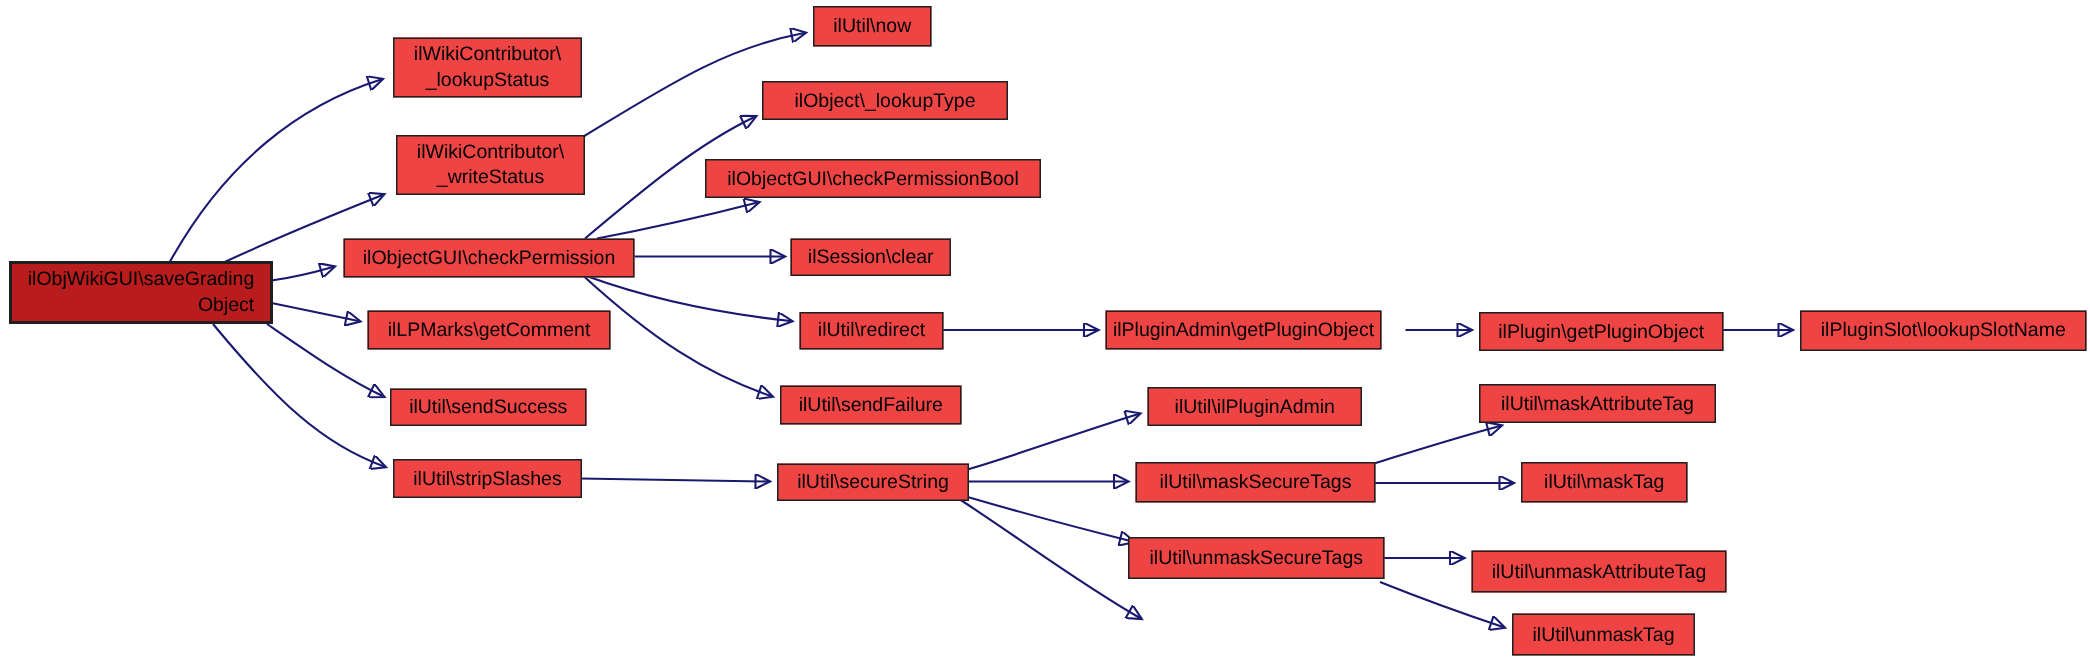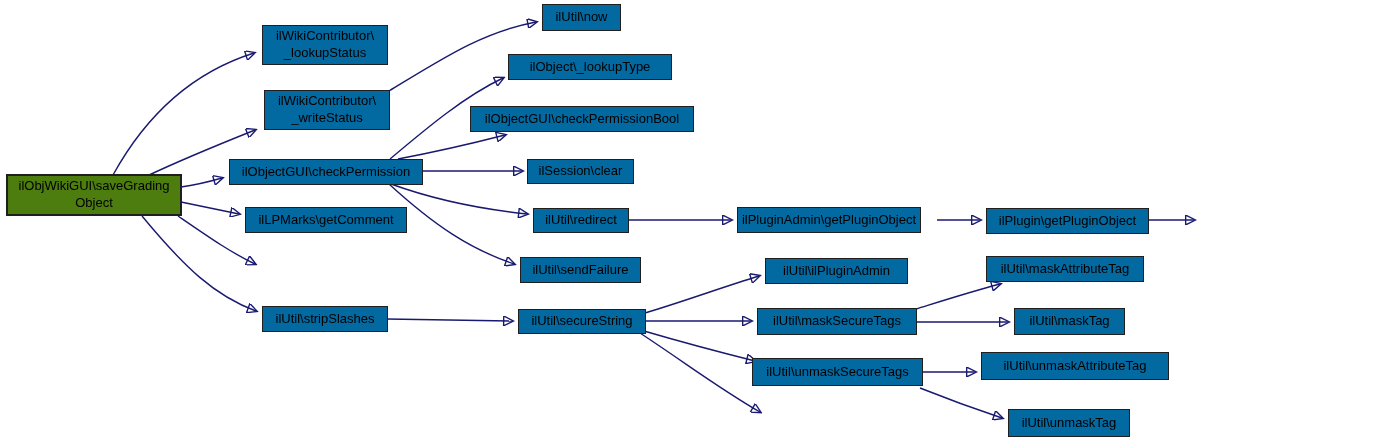--- a/index.html
+++ b/index.html
@@ -10,32 +10,33 @@
     font-family:"Liberation Sans", sans-serif;
     overflow:hidden;
   }
   #edges {
     position:absolute; left:0; top:0; width:1393px; height:443px;
   }
   #edges path { stroke:#191970; stroke-width:1.4; fill:none; }
   .node {
     position:absolute;
     box-sizing:border-box;
-    background:#0369a1;
+    background:#ef4444;
     border:1.4px solid #1f1f1f;
     display:flex; align-items:center; justify-content:center;
     text-align:center;
     font-size:13px; line-height:1.3; color:#000000;
     white-space:pre-line;
     cursor:pointer;
   }
   .node.root {
-    background:#4d7c0f;
+    background:#b91c1c;
     border-width:2px;
     cursor:default;
+    text-align:right;
   }
 </style>
 </head>
 <body>
 
 <div id="graph">
 
   <svg id="edges" viewBox="0 0 1393 443" xmlns="http://www.w3.org/2000/svg">
     <defs>
       <marker id="arrow" viewBox="0 0 10 10" refX="8.5" refY="5" markerWidth="9" markerHeight="7" orient="auto">
@@ -80,44 +81,46 @@
   <div class="node" style="left:542px;top:4px;width:79px;height:27px">ilUtil\now</div>
 
   <div class="node" style="left:508px;top:54px;width:164px;height:26px">ilObject\_lookupType</div>
 
   <div class="node" style="left:470px;top:106px;width:224px;height:26px">ilObjectGUI\checkPermissionBool</div>
 
   <div class="node" style="left:245px;top:207px;width:162px;height:26px">ilLPMarks\getComment</div>
 
   <div class="node" style="left:229px;top:159px;width:194px;height:26px">ilObjectGUI\checkPermission</div>
 
+  <div class="node" style="left:260px;top:259px;width:131px;height:25px">ilUtil\sendSuccess</div>
 
   <div class="node" style="left:262px;top:306px;width:126px;height:26px">ilUtil\stripSlashes</div>
 
   <div class="node" style="left:527px;top:159px;width:107px;height:25px">ilSession\clear</div>
 
   <div class="node" style="left:533px;top:208px;width:96px;height:25px">ilUtil\redirect</div>
 
   <div class="node" style="left:520px;top:257px;width:121px;height:26px">ilUtil\sendFailure</div>
 
   <div class="node" style="left:737px;top:207px;width:184px;height:26px">ilPluginAdmin\getPluginObject</div>
 
   <div class="node" style="left:986px;top:208px;width:163px;height:26px">ilPlugin\getPluginObject</div>
 
+  <div class="node" style="left:1200px;top:207px;width:191px;height:27px">ilPluginSlot\lookupSlotName</div>
 
   <div class="node" style="left:518px;top:309px;width:128px;height:25px">ilUtil\secureString</div>
 
   <div class="node" style="left:765px;top:258px;width:143px;height:26px">ilUtil\ilPluginAdmin</div>
 
   <div class="node" style="left:757px;top:308px;width:160px;height:27px">ilUtil\maskSecureTags</div>
 
   <div class="node" style="left:752px;top:358px;width:171px;height:28px">ilUtil\unmaskSecureTags</div>
 
 
   <div class="node" style="left:986px;top:256px;width:158px;height:26px">ilUtil\maskAttributeTag</div>
 
   <div class="node" style="left:1014px;top:308px;width:111px;height:27px">ilUtil\maskTag</div>
 
-  <div class="node" style="left:981px;top:352px;width:188px;height:28px">ilUtil\unmaskAttributeTag</div>
+  <div class="node" style="left:981px;top:367px;width:170px;height:28px">ilUtil\unmaskAttributeTag</div>
 
   <div class="node" style="left:1008px;top:409px;width:122px;height:28px">ilUtil\unmaskTag</div>
 
 </div>
 
 </body></html>

